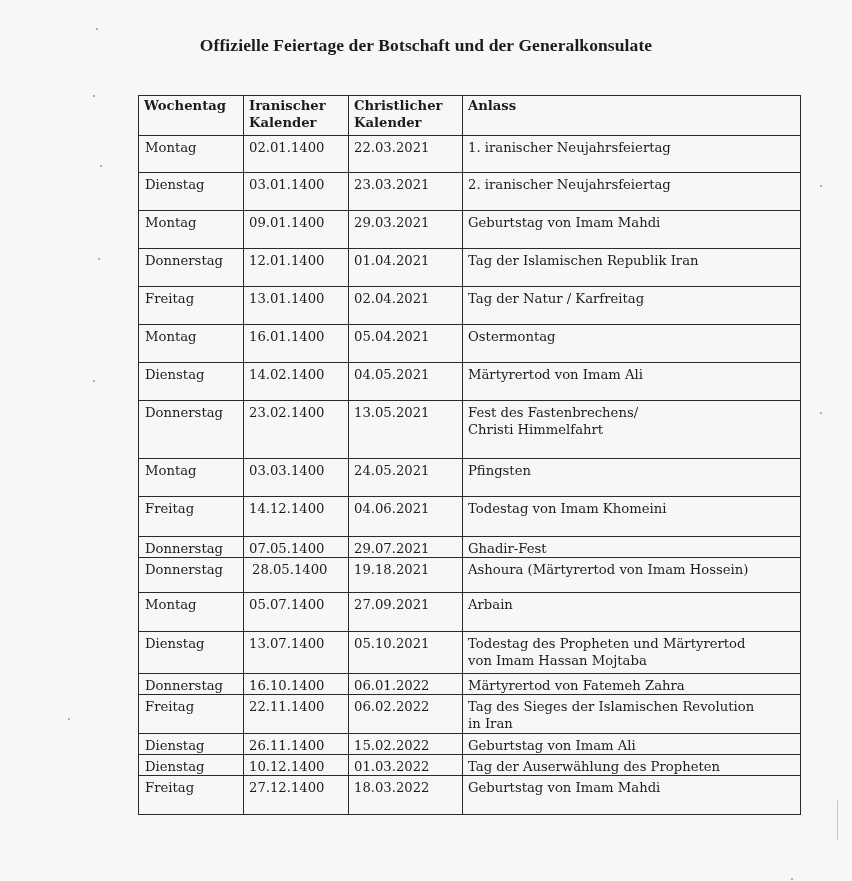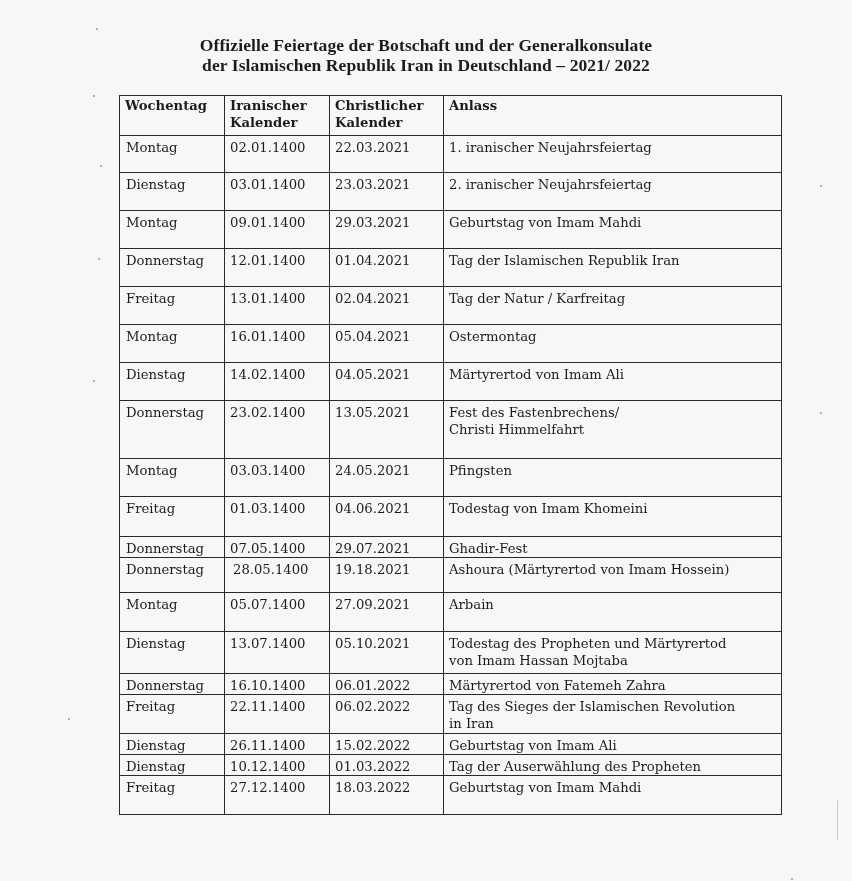--- a/index.html
+++ b/index.html
@@ -17,21 +17,21 @@
     top: 35px;
     text-align: center;
     font-family: "Liberation Serif", "DejaVu Serif", serif;
     font-weight: bold;
     font-size: 17.5px;
     line-height: 20px;
     letter-spacing: 0.1px;
   }
   .holiday-table {
     position: absolute;
-    left: 119px; top: 95px;
+    left: 138px; top: 95px;
     width: 662px;
     border-collapse: collapse;
     table-layout: fixed;
     font-family: "DejaVu Serif", "Liberation Serif", serif;
     font-size: 13.2px;
   }
   .holiday-table col.c1 { width: 105px; }
   .holiday-table col.c2 { width: 105px; }
   .holiday-table col.c3 { width: 114px; }
   .holiday-table col.c4 { width: 338px; }
@@ -54,21 +54,20 @@
   .holiday-table td.just { text-align: justify; text-align-last: left; }
   .bold-day { font-weight: bold; }
 
   .speck { position: absolute; background: #9a9a9a; width: 2px; height: 2px; border-radius: 1px; }
 </style>
 </head>
 <body>
 
 <div class="title">
   <div>Offizielle Feiertage der Botschaft und der Generalkonsulate</div>
-  <div>der Islamischen Republik Iran in Deutschland – 2021/ 2022</div>
 </div>
 
 <table class="holiday-table">
   <colgroup>
       <col class="c1">
       <col class="c2">
       <col class="c3">
       <col class="c4">
     </colgroup>
   <thead>
@@ -129,21 +128,21 @@
         <td class="occ" style="height: 54px;"><span>Fest des Fastenbrechens/</span><br><span>Christi Himmelfahrt</span></td>
       </tr>
       <tr style="height: 38px;">
         <td class="day" style="height: 34px;"><span>Montag</span></td>
         <td class="ir" style="height: 34px;"><span>03.03.1400</span></td>
         <td class="ch" style="height: 34px;"><span>24.05.2021</span></td>
         <td class="occ" style="height: 34px;"><span>Pfingsten</span></td>
       </tr>
       <tr style="height: 40px;">
         <td class="day" style="height: 36px;"><span>Freitag</span></td>
-        <td class="ir" style="height: 36px;"><span>01.03.1400</span></td>
+        <td class="ir" style="height: 36px;"><span>14.12.1400</span></td>
         <td class="ch" style="height: 36px;"><span>04.06.2021</span></td>
         <td class="occ" style="height: 36px;"><span>Todestag von Imam Khomeini</span></td>
       </tr>
       <tr style="height: 18px;">
         <td class="day" style="height: 14px;"><span>Donnerstag</span></td>
         <td class="ir" style="height: 14px;"><span>07.05.1400</span></td>
         <td class="ch" style="height: 14px;"><span>29.07.2021</span></td>
         <td class="occ" style="height: 14px;"><span>Ghadir-Fest</span></td>
       </tr>
       <tr style="height: 35px;">

